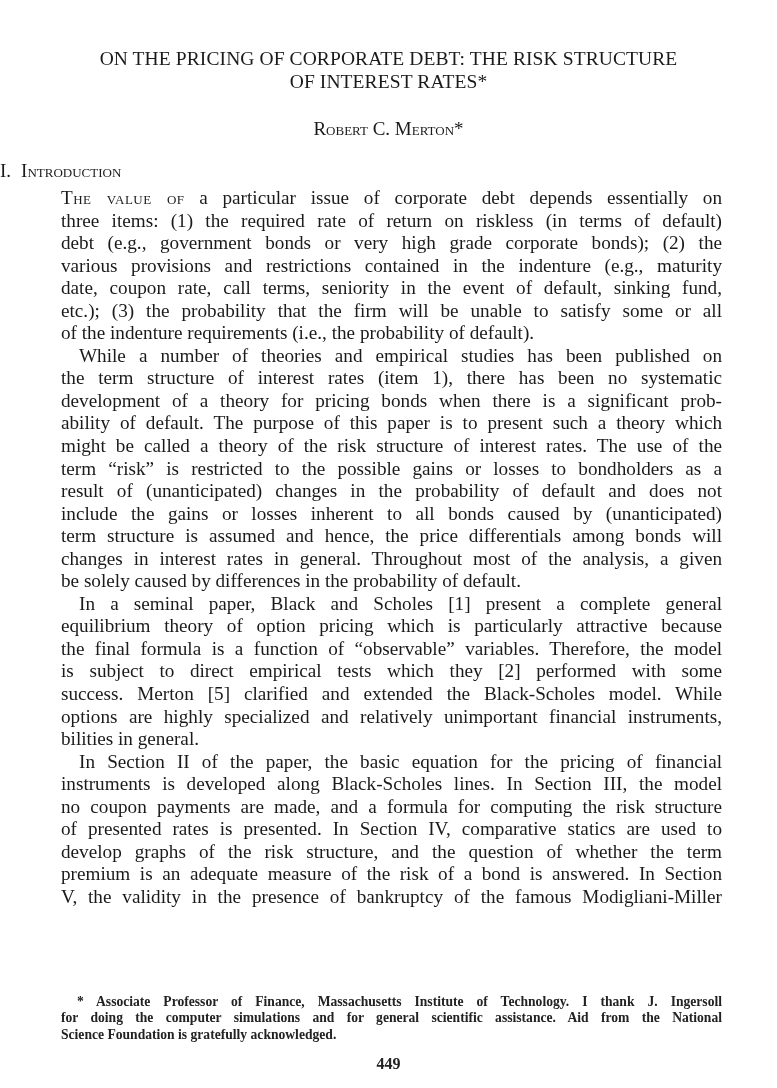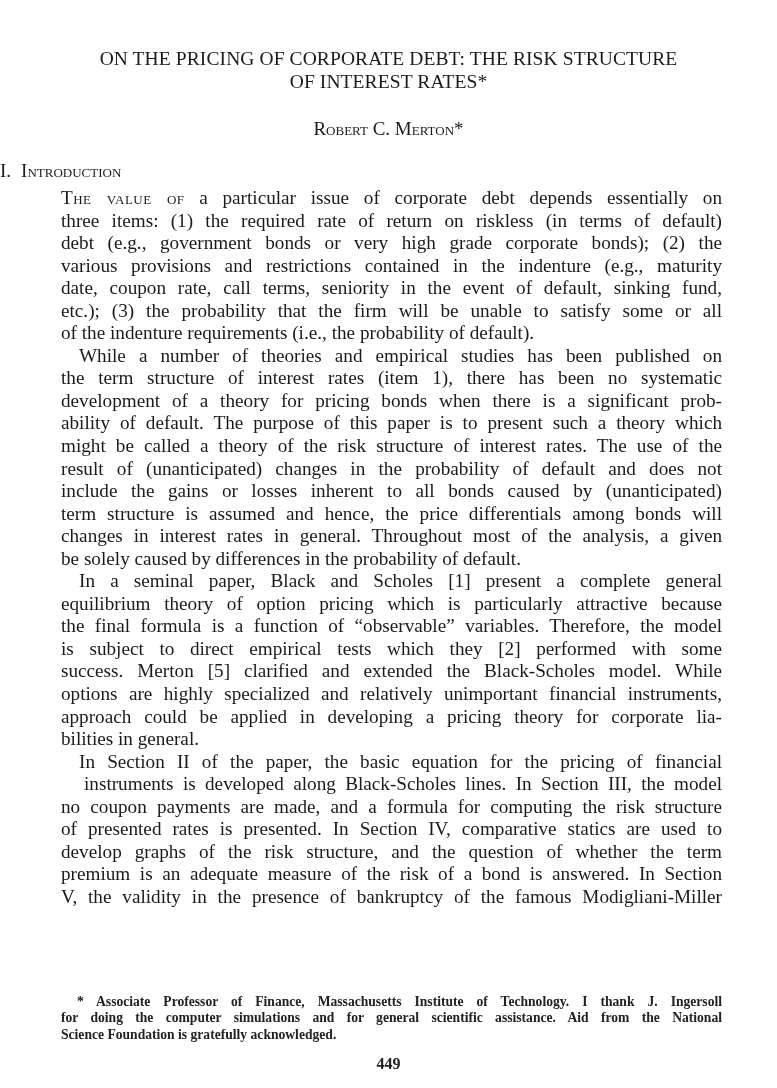--- a/index.html
+++ b/index.html
@@ -47,41 +47,41 @@
       <span class="line" style="white-space: normal;">etc.); (3) the probability that the firm will be unable to satisfy some or all</span>
       <span class="line last" style="white-space: normal;">of the indenture requirements (i.e., the probability of default).</span>
     </div>
 
     <div>
       <span class="line indent" style="white-space: normal;">While a number of theories and empirical studies has been published on</span>
       <span class="line" style="white-space: normal;">the term structure of interest rates (item 1), there has been no systematic</span>
       <span class="line" style="white-space: normal;">development of a theory for pricing bonds when there is a significant prob-</span>
       <span class="line" style="white-space: normal;">ability of default. The purpose of this paper is to present such a theory which</span>
       <span class="line" style="white-space: normal;">might be called a theory of the risk structure of interest rates. The use of the</span>
+      <span class="line" style="white-space: normal;">term “risk” is restricted to the possible gains or losses to bondholders as a</span>
       <span class="line" style="white-space: normal;">result of (unanticipated) changes in the probability of default and does not</span>
       <span class="line" style="white-space: normal;">include the gains or losses inherent to all bonds caused by (unanticipated)</span>
       <span class="line" style="white-space: normal;">term structure is assumed and hence, the price differentials among bonds will</span>
       <span class="line" style="white-space: normal;">changes in interest rates in general. Throughout most of the analysis, a given</span>
       <span class="line last" style="white-space: normal;">be solely caused by differences in the probability of default.</span>
     </div>
 
     <div>
       <span class="line indent" style="white-space: normal;">In a seminal paper, Black and Scholes [1] present a complete general</span>
       <span class="line" style="white-space: normal;">equilibrium theory of option pricing which is particularly attractive because</span>
       <span class="line" style="white-space: normal;">the final formula is a function of “observable” variables. Therefore, the model</span>
       <span class="line" style="white-space: normal;">is subject to direct empirical tests which they [2] performed with some</span>
       <span class="line" style="white-space: normal;">success. Merton [5] clarified and extended the Black-Scholes model. While</span>
       <span class="line" style="white-space: normal;">options are highly specialized and relatively unimportant financial instruments,</span>
-      <span class="line" style="white-space: normal;">approach could be applied in developing a pricing theory for corporate lia-</span>
       <span class="line last" style="white-space: normal;">bilities in general.</span>
     </div>
 
     <div>
       <span class="line indent" style="white-space: normal;">In Section II of the paper, the basic equation for the pricing of financial</span>
-      <span class="line" style="white-space: normal; margin-left: 23px;">instruments is developed along Black-Scholes lines. In Section III, the model</span>
+      <span class="line" style="white-space: normal;">instruments is developed along Black-Scholes lines. In Section III, the model</span>
       <span class="line" style="white-space: normal;">no coupon payments are made, and a formula for computing the risk structure</span>
       <span class="line" style="white-space: normal;">of presented rates is presented. In Section IV, comparative statics are used to</span>
       <span class="line" style="white-space: normal;">develop graphs of the risk structure, and the question of whether the term</span>
       <span class="line" style="white-space: normal;">premium is an adequate measure of the risk of a bond is answered. In Section</span>
       <span class="line" style="white-space: normal;">V, the validity in the presence of bankruptcy of the famous Modigliani-Miller</span>
     </div>
   </div>
 
   <div class="footnote">
     <span class="line indent" style="white-space: normal;">* Associate Professor of Finance, Massachusetts Institute of Technology. I thank J. Ingersoll</span>

